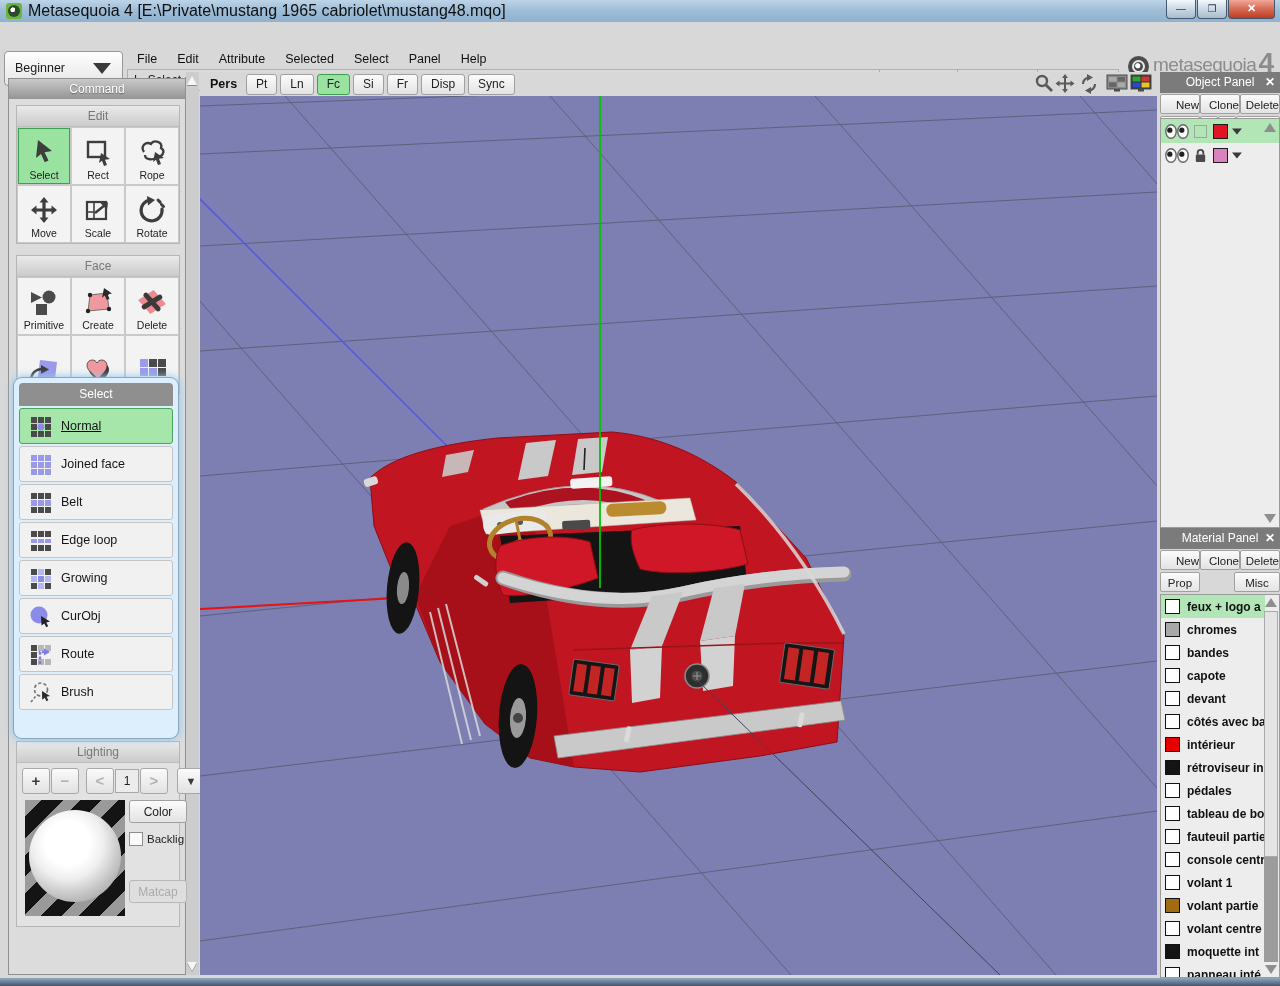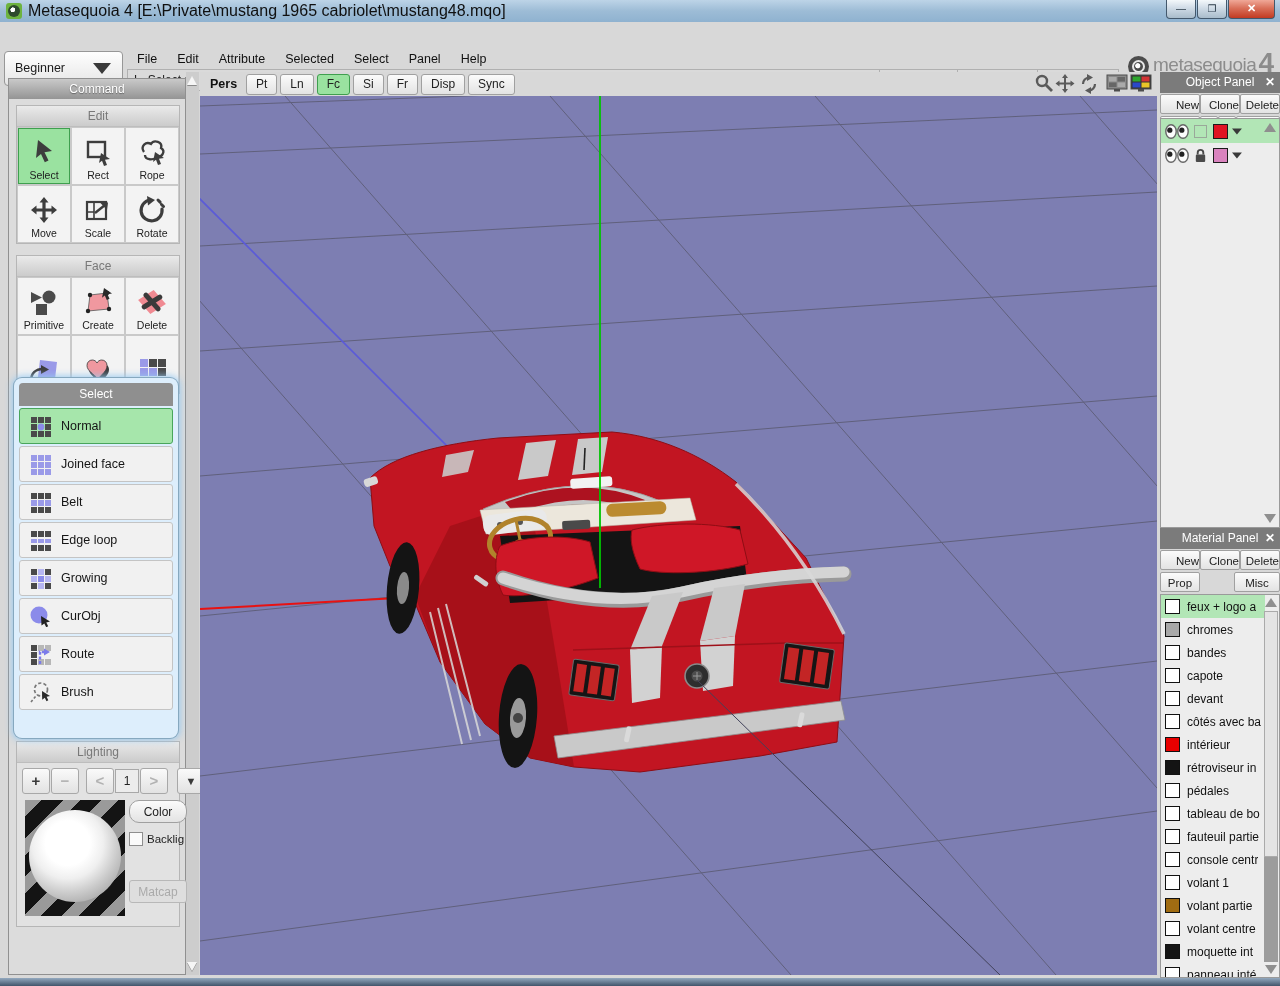--- a/index.html
+++ b/index.html
@@ -83,37 +83,37 @@
 
   
   .popup{left:14px;top:378px;width:164px;height:360px;z-index:60;border-radius:8px;
     background:#ddeefc;box-shadow:0 0 0 1px #86a8bf, 0 0 7px 2px rgba(150,200,240,.95);
     padding:5px;box-sizing:border-box;}
   .popup-title{height:23px;line-height:23px;text-align:center;font-size:12px;color:#fff;
     background:#8f8f8f;border-radius:4px 4px 0 0;}
   .pitem{height:36px;margin-top:2px;background:#f1f1f1;border:1px solid #c4c4c4;border-radius:3px;
     display:flex;align-items:center;padding-left:9px;box-sizing:border-box;}
   .pitem .plab{font-size:12.5px;color:#151515;margin-left:10px;}
-  .pitem.active{background:#a6e6ab;border-color:#49a55b;}
+  .pitem.active{background:#a6e6ab;border-color:#49a55b;text-decoration:underline;}
 
   
   .group.lighting{top:662px;height:184px;}
   .lctrl{position:absolute;left:5px;top:26px;display:flex;align-items:center;}
   .lbtn{width:26px;height:24px;line-height:24px;text-align:center;font-size:15px;font-weight:bold;color:#3a3a3a;
     background:linear-gradient(#fafafa,#e2e2e2);border:1px solid #a8a8a8;border-radius:3px;margin-right:1px;}
   .lbtn.dis{color:#b2b2b2;}
   .lfield{width:22px;height:22px;line-height:22px;text-align:center;font-size:12px;color:#222;
     background:#ececec;border:1px solid #a8a8a8;margin-right:1px;}
   .lbtn.drop{margin-left:8px;font-size:11px;}
   .sphere-box{position:absolute;left:8px;top:58px;width:100px;height:116px;
     background:repeating-linear-gradient(135deg,#9a9a9a 0 12px,#141414 12px 27px);}
   .sphere{position:absolute;left:4px;top:10px;width:92px;height:92px;border-radius:50%;
     background:radial-gradient(circle at 42% 36%, #ffffff 0 28%, #efefef 45%, #cdcdcd 62%, #a2a2a2 85%, #8e8e8e 100%);}
   .color-btn{position:absolute;left:112px;top:58px;width:58px;height:23px;line-height:23px;text-align:center;
-    font-size:12px;color:#222;background:linear-gradient(#fbfbfb,#e3e3e3);border:1px solid #a0a0a0;border-radius:10px;box-sizing:border-box;}
+    font-size:12px;color:#222;background:linear-gradient(#fbfbfb,#e3e3e3);border:1px solid #a0a0a0;border-radius:3px;box-sizing:border-box;}
   .backlig{position:absolute;left:112px;top:90px;display:flex;align-items:center;width:60px;overflow:hidden;}
   .cbx{width:12px;height:12px;background:#fafafa;border:1px solid #8e8e8e;margin-right:4px;flex:none;}
   .backlig span{font-size:11.5px;color:#222;white-space:nowrap;}
   .matcap-btn{position:absolute;left:112px;top:138px;width:58px;height:23px;line-height:23px;text-align:center;
     font-size:12px;color:#aaa;background:#dedede;border:1px solid #b8b8b8;border-radius:3px;box-sizing:border-box;}
 
   
   .viewport{left:200px;top:96px;width:957px;height:879px;background:#7d7eb2;overflow:hidden;}
 
   
@@ -123,21 +123,21 @@
   .rhead{height:21px;line-height:21px;background:#7b7b7b;color:#fff;font-size:12px;text-align:center;position:relative;}
   .rhead .x{position:absolute;right:5px;top:0;font-size:12px;font-weight:bold;color:#fff;}
   .rbtn-row{display:flex;height:22px;}
   .rbtn{height:20px;line-height:20px;margin:1px 0 0 0;text-align:center;font-size:11.5px;color:#222;
     background:linear-gradient(#fbfbfb,#e3e3e3);border:1px solid #a0a0a0;border-radius:2px;box-sizing:border-box;flex:none;}
   .rbtn.grow{flex:1;text-align:right;}
   .spacer{flex:1;}
   .listarea{position:absolute;left:0;right:0;bottom:0;background:#ededed;border:1px solid #9a9a9a;
     box-sizing:border-box;overflow:hidden;}
   .objlist{top:46px;}
-  .matlist{top:66px;}
+  .matlist{top:66px;font-weight:bold;}
   .objrow{height:24px;display:flex;align-items:center;padding-left:3px;}
   .objrow.sel{background:#b2e6b6;}
   .objrow .sw{width:15px;height:15px;border:1px solid #1c1c1c;box-sizing:border-box;margin:0 4px 0 6px;}
   .objrow .tri-dn{transform:scale(0.55);transform-origin:left center;}
   .ubox{width:13px;height:13px;border:1px solid #9aa89a;background:transparent;margin-left:4px;box-sizing:border-box;}
   .matrow{height:23px;display:flex;align-items:center;padding-left:4px;width:100px;}
   .matrow.sel{background:#b2e6b6;}
   .matrow .sw{width:15px;height:15px;border:1px solid #111;box-sizing:border-box;flex:none;}
   .matrow .mlab{font-size:12px;color:#111;margin-left:7px;white-space:nowrap;overflow:hidden;}
   .sb-up{position:absolute;right:3px;width:0;height:0;border-left:6px solid transparent;border-right:6px solid transparent;

